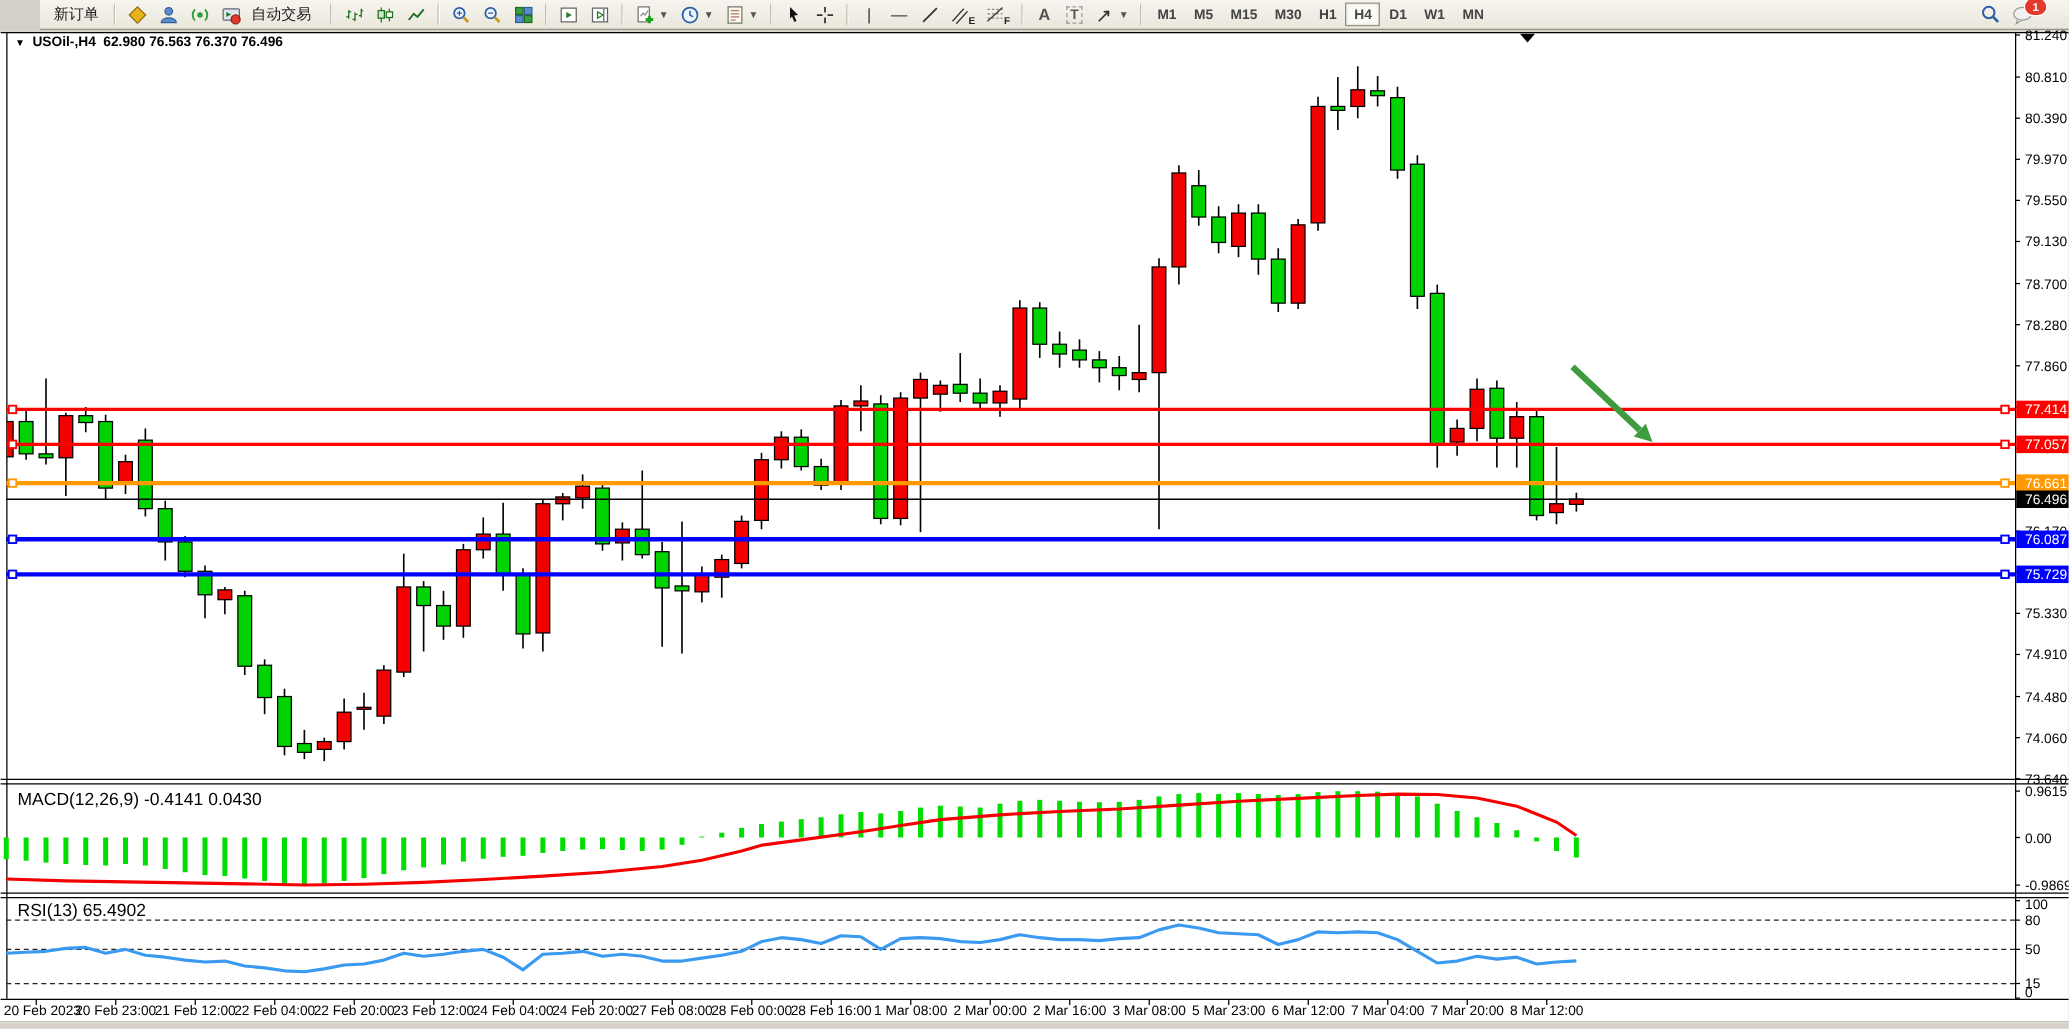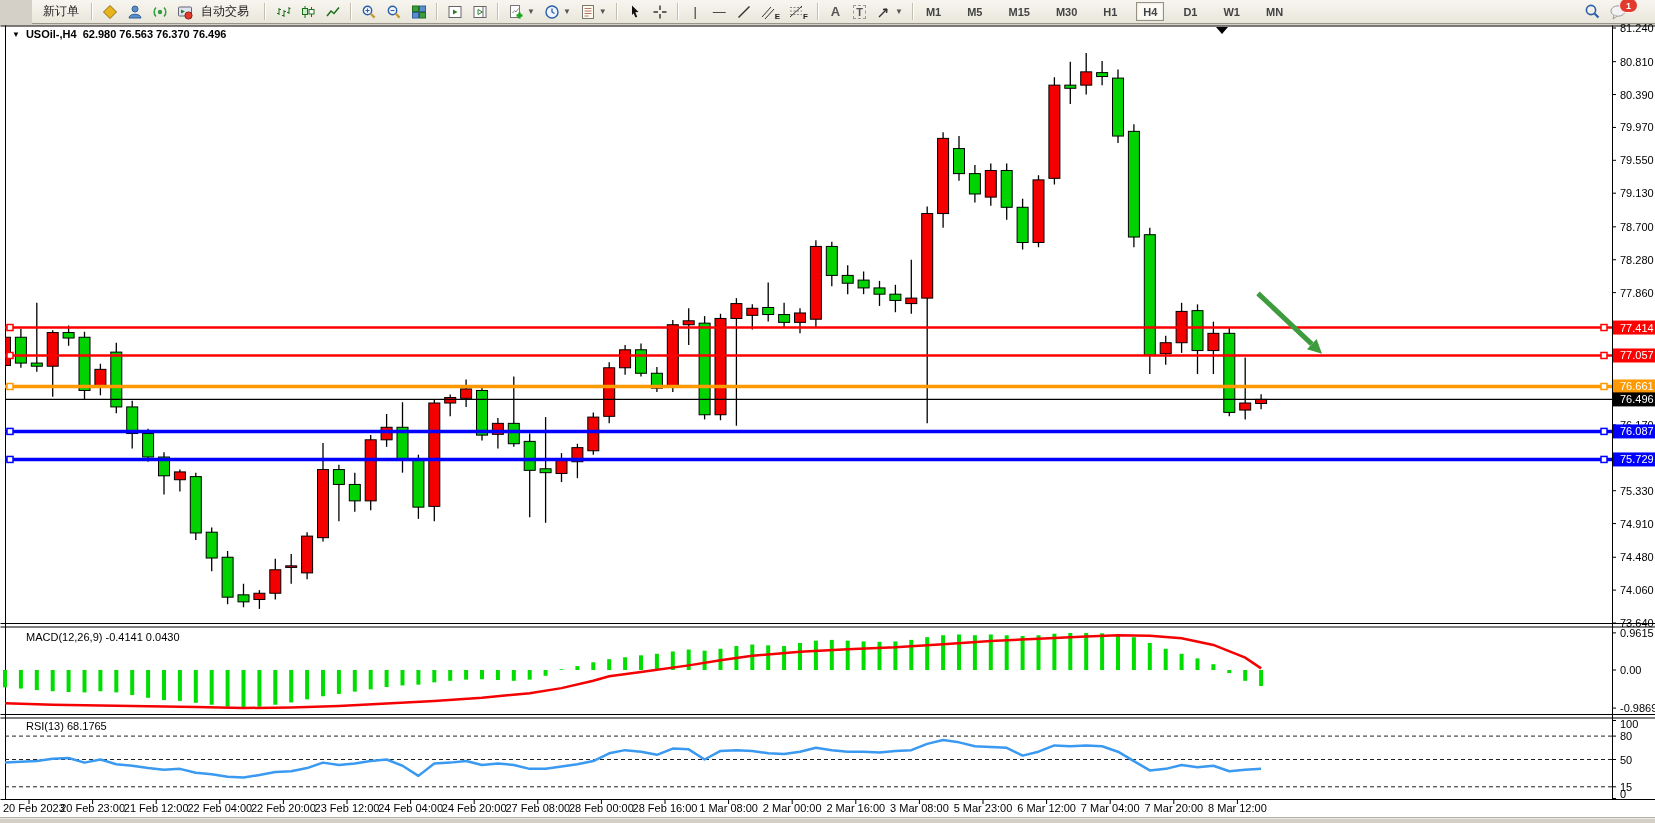--- a/index.html
+++ b/index.html
@@ -16,41 +16,41 @@
     display:flex;align-items:center;padding:0 4px;gap:1px;
     box-sizing:border-box;z-index:10;margin-left:32px;
   }
   .tb{height:21px;min-width:23px;border:1px solid transparent;background:transparent;
       display:inline-flex;align-items:center;justify-content:center;gap:2px;
       padding:0 3px;cursor:default;font-family:"Liberation Sans",sans-serif;}
   .tb-text{font-size:12px;color:#1a1a1a;padding:0 6px;}
   .sep{width:1px;height:17px;background:#c3bfb0;margin:0 4px;border-right:1px solid #fff;}
   .caret{font-size:8px;color:#555;margin-left:1px;}
   .glyph{font-size:13px;color:#333;line-height:1;}
-  .tf-group{display:flex;align-items:center;gap:12px;}
+  .tf-group{display:flex;align-items:center;gap:0;}
   .tf{font-size:11px;font-weight:bold;color:#444;height:19px;min-width:27px;
       display:inline-flex;align-items:center;justify-content:center;
       border:1px solid transparent;background:transparent;}
   .tf.active{background:#fbfaf5;border:1px solid #96927f;box-shadow:inset 0 0 2px #ccc;}
   .right-group{margin-left:auto;display:flex;align-items:center;margin-right:52px;}
   .chat-wrap{position:relative;}
   .badge{
     position:absolute;top:-4px;right:-8px;min-width:13px;height:13px;border-radius:8px;
     background:#e23b2e;color:#fff;font-size:9px;font-weight:bold;
     display:flex;align-items:center;justify-content:center;padding:0 2px;
     border:1px solid #fff;
   }
   .subletter{font-size:8px;font-weight:bold;color:#222;align-self:flex-end;margin-left:-2px;}
   .bigA{font-size:13px;font-weight:bold;color:#555;}
   .boxT{font-size:11px;font-weight:bold;color:#555;border:1px dashed #999;padding:0 2px;}
   
   .hdr{position:absolute;left:12px;top:28px;z-index:5;font-size:11px;font-weight:bold;color:#000;
        display:flex;align-items:center;gap:6px;}
   .hdr .tri{font-size:8px;}
-  .plabel{position:absolute;left:26px;z-index:5;font-size:11px;color:#000;}
+  .plabel{position:absolute;left:14px;z-index:5;font-size:14px;color:#000;}
   svg#chart{position:absolute;top:0;left:0;z-index:1;}
   text{font-family:"Liberation Sans",sans-serif;}
 </style>
 </head>
 <body>
 
 <div class="toolbar">
   <button class="tb tb-text">
     <span>新订单</span>
   </button>
@@ -653,14 +653,14 @@
 
 <div class="hdr">
   <span class="tri">▼</span>
   <span>USOil-,H4</span>
   <span>62.980 76.563 76.370 76.496</span>
 </div>
 <div class="plabel" style="top:631px">
   <span>MACD(12,26,9)</span>&nbsp;<span>-0.4141 0.0430</span>
 </div>
 <div class="plabel" style="top:720px">
-  <span>RSI(13)</span>&nbsp;<span>68.1765</span>
+  <span>RSI(13)</span>&nbsp;<span>65.4902</span>
 </div>
 
 </body></html>

